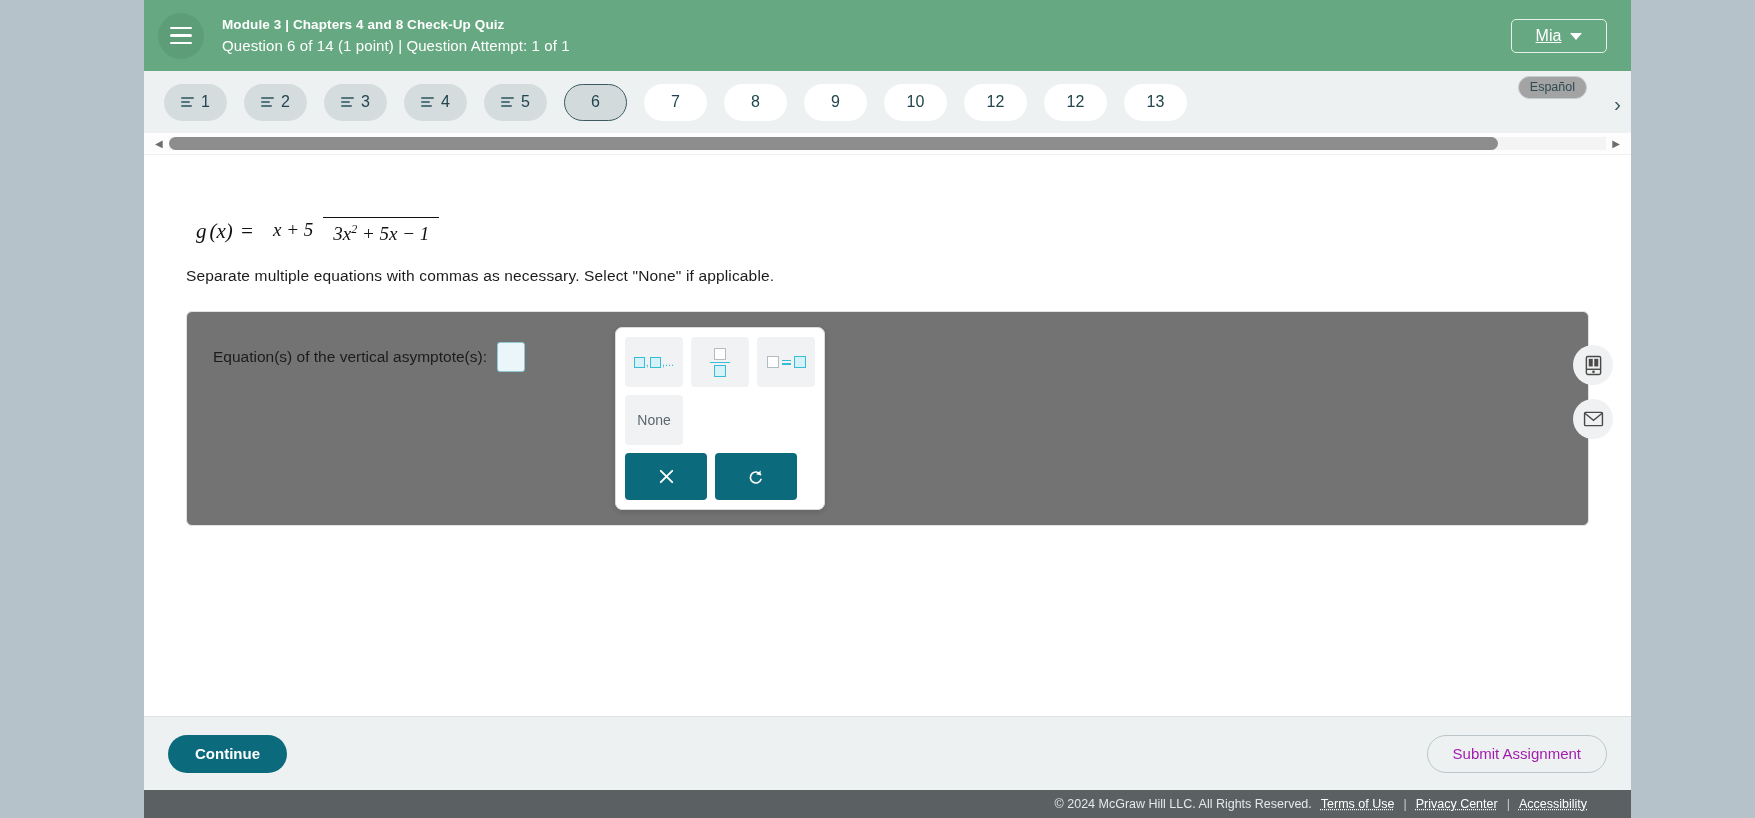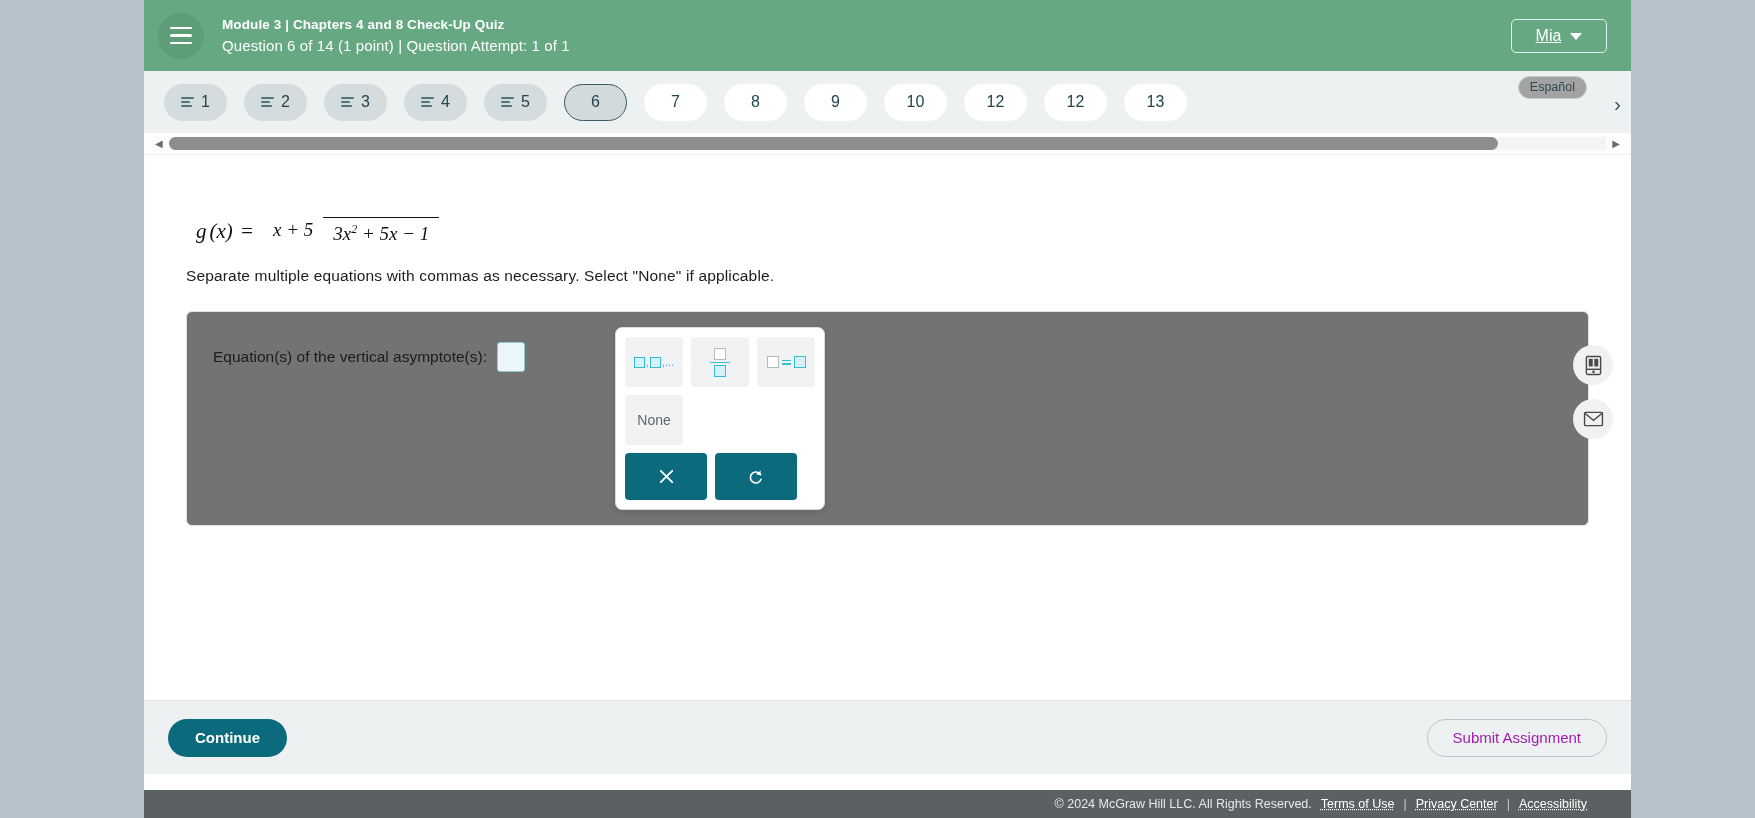--- a/index.html
+++ b/index.html
@@ -219,21 +219,21 @@
   }
   .tool-btn {
     width: 40px; height: 40px; border-radius: 50%;
     background: #f0f1f2;
     display: flex; align-items: center; justify-content: center;
     cursor: pointer;
   }
 
   
   .bottombar {
-    position: absolute; left: 0; bottom: 44px;
+    position: absolute; left: 0; bottom: 28px;
     width: 100%; height: 74px;
     background: #eef1f2;
     border-top: 1px solid #dde2e4;
     display: flex; align-items: center; justify-content: space-between;
     padding: 0 24px;
   }
   .btn-continue {
     background: #0b6b7c; color: #ffffff;
     border: none; border-radius: 22px;
     height: 38px; padding: 0 27px;

